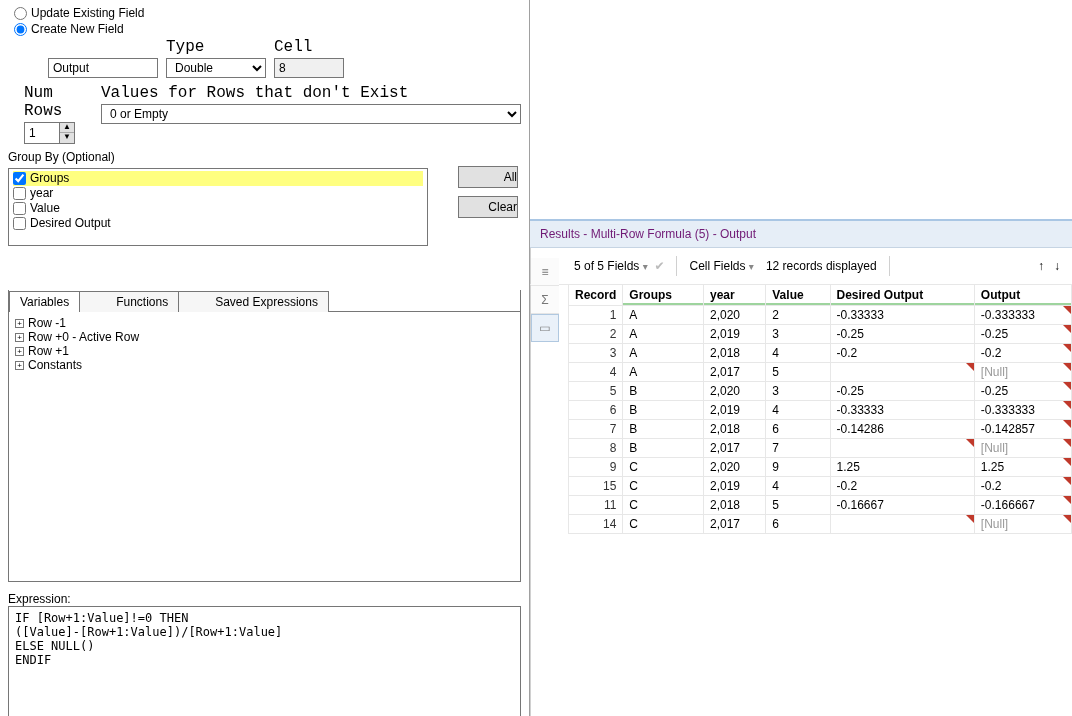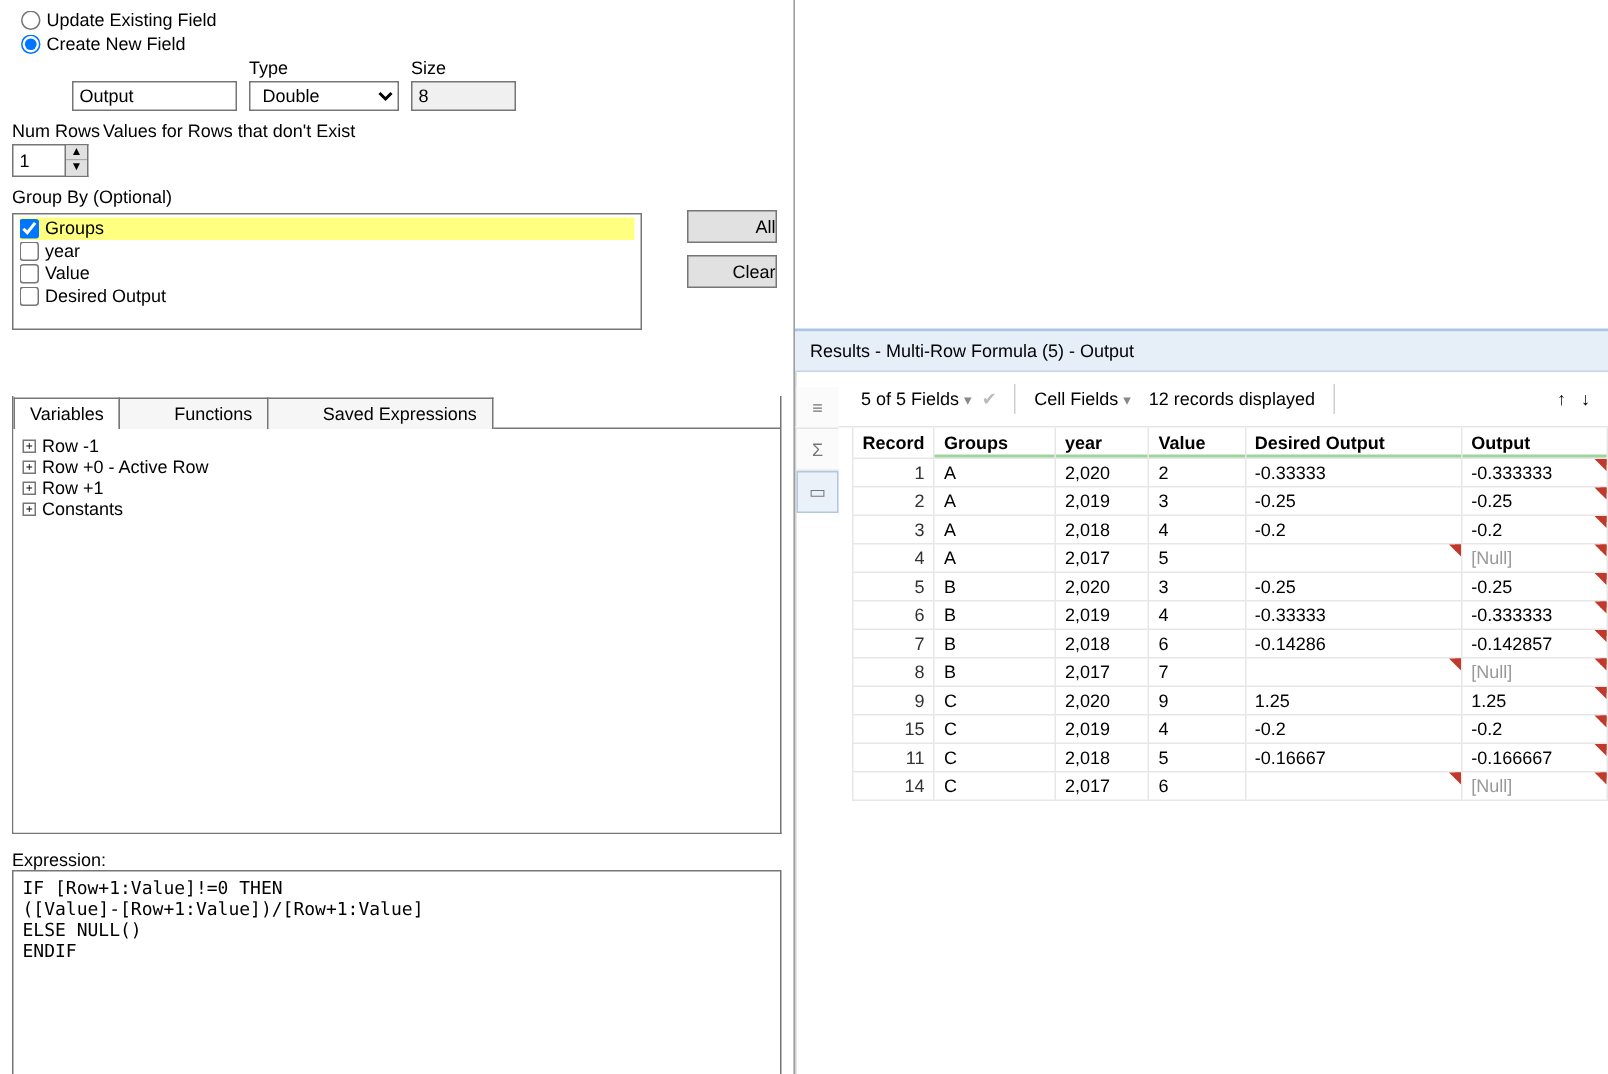--- a/index.html
+++ b/index.html
@@ -2,21 +2,21 @@
 <html><head>
 <meta charset="utf-8">
 <style>
 * { margin:0; padding:0; box-sizing:border-box; font-family:"Segoe UI",Tahoma,sans-serif; font-size:12px; color:#000; }
 body { width:1072px; height:716px; background:#fff; position:relative; overflow:hidden; }
 .config-panel { position:absolute; left:0; top:0; width:530px; height:716px; border-right:1px solid #a0a0a0; padding:4px 8px; }
 .radio-row { display:flex; align-items:center; gap:4px; margin:2px 0 2px 6px; }
 .radio-row input { margin:0; }
 .field-row { display:flex; gap:8px; margin:2px 0 6px 40px; }
 .col { display:flex; flex-direction:column; gap:2px; }
-.col label { font-size:12px; }
+.col label { font-size:16px;font-family:Liberation Mono, monospace; }
 input[type=text], select { border:1px solid #767676; padding:1px 4px; height:20px; background:#fff; }
 input[disabled], .disabled-bg { background:#f0f0f0; }
 .numspin { display:flex; }
 .numspin input { width:36px; text-align:left; height:22px; }
 .spins { display:flex; flex-direction:column; justify-content:center; border:1px solid #767676; border-left:none;}
 .spins span { height:10px; width:14px; font-size:8px; line-height:8px; text-align:center; background:#e1e1e1; border-bottom:1px solid #aaa; cursor:pointer; }
 .spins span:last-child{border-bottom:none;}
 .groupbox { border:1px solid #767676; margin-top:4px; height:78px; overflow:auto; padding:2px 4px; background:#fff; width:420px; }
 .groupbox .line { display:flex; align-items:center; gap:4px; padding:0 0 1px 0;}
 .hl { background:#ffff80; }
@@ -28,21 +28,21 @@
 .tab-labels span.inactive { background:#f6f6f6;padding-left:36px; }
 .tree { border-top:1px solid #767676; padding:4px 6px; height:270px; background:#fff; }
 .tree .tline { display:flex; align-items:center; gap:4px; }
 .plus { width:9px; height:9px; border:1px solid #767676; font-size:8px; line-height:7px; text-align:center; }
 .expr-label { margin-top:10px; }
 .expr-box { border:1px solid #767676; height:150px; padding:4px 6px; font-family:Consolas,monospace; font-size:12px; white-space:pre; overflow:auto; }
 
 .canvas { position:absolute; left:530px; top:0; width:542px; height:220px; background:#fff; border-bottom:1px solid #a9c6e4; }
 
 .results { position:absolute; left:530px; top:220px; width:542px; height:496px; border-top:1px solid #a9c6e4; }
-.results-header { background:#e6eef7; border-bottom:1px solid #c6d4e3; padding:6px 10px; color:#000000; font-size:12px; }
+.results-header { background:#e6eef7; border-bottom:1px solid #c6d4e3; padding:6px 10px; color:#701a75; font-size:12px; }
 .results-toolbar { display:flex; align-items:center; gap:12px; padding:8px 10px 8px 44px; border-bottom:1px solid #e7e7e7; color:#555; position:relative;}
 .sep{width:1px;height:20px;background:#d0d0d0;}
 .chev{font-size:10px;color:#888;}
 .nav-arrows{position:absolute;right:12px;display:flex;gap:10px;color:#bbb;font-size:14px;}
 .side-icons { position:absolute; left:531px; top:258px; display:flex; flex-direction:column; }
 .side-icons div { width:28px; height:28px; border-bottom:1px solid #e5e5e5; display:flex;align-items:center;justify-content:center;color:#777; background:#fbfbfb;}
 .side-icons div.sel { border:1px solid #b0c8e0; background:#eaf1f9;}
 .grid { margin-left:38px; }
 .grid table { border-collapse:collapse; width:100%; background:#fff;}
 .grid th { text-align:left; font-weight:bold; padding:3px 6px; border:1px solid #e7e7e7; border-top:none; position:relative;}
@@ -70,38 +70,39 @@
   </div>
   <div class="field-row">
     <div class="col" style="justify-content:flex-end;">
       <input type="text" style="width: 110px;" value="Output">
     </div>
     <div class="col">
       <label>Type</label>
       <select style="width:100px;"><option>Double</option></select>
     </div>
     <div class="col">
-      <label>Size</label>
+      <label>Cell</label>
       <input type="text" disabled="" class="disabled-bg" style="width: 70px;" value="8">
     </div>
   </div>
 
-  <div style="display:flex;gap:2px;margin-top:4px;">
+  <div style="display:flex;gap:18px;margin-top:4px;margin-left:16px;">
     <div class="col">
       <label>Num Rows</label>
       <div class="numspin">
         <input type="text" value="1" style="">
         <div class="spins">
             <span>▲</span>
             <span>▼</span>
           </div>
       </div>
     </div>
     <div class="col" style="flex:1;">
       <label>Values for Rows that don't Exist</label>
+      <select style="width:420px;"><option>0 or Empty</option></select>
     </div>
   </div>
 
   <div style="margin-top:6px;position:relative;">
     <label>Group By (Optional)</label>
     <div class="groupbox" id="groupbox">
         <div class="line hl">
           <input type="checkbox" checked="" style="">
           <span>Groups</span>
         </div>

